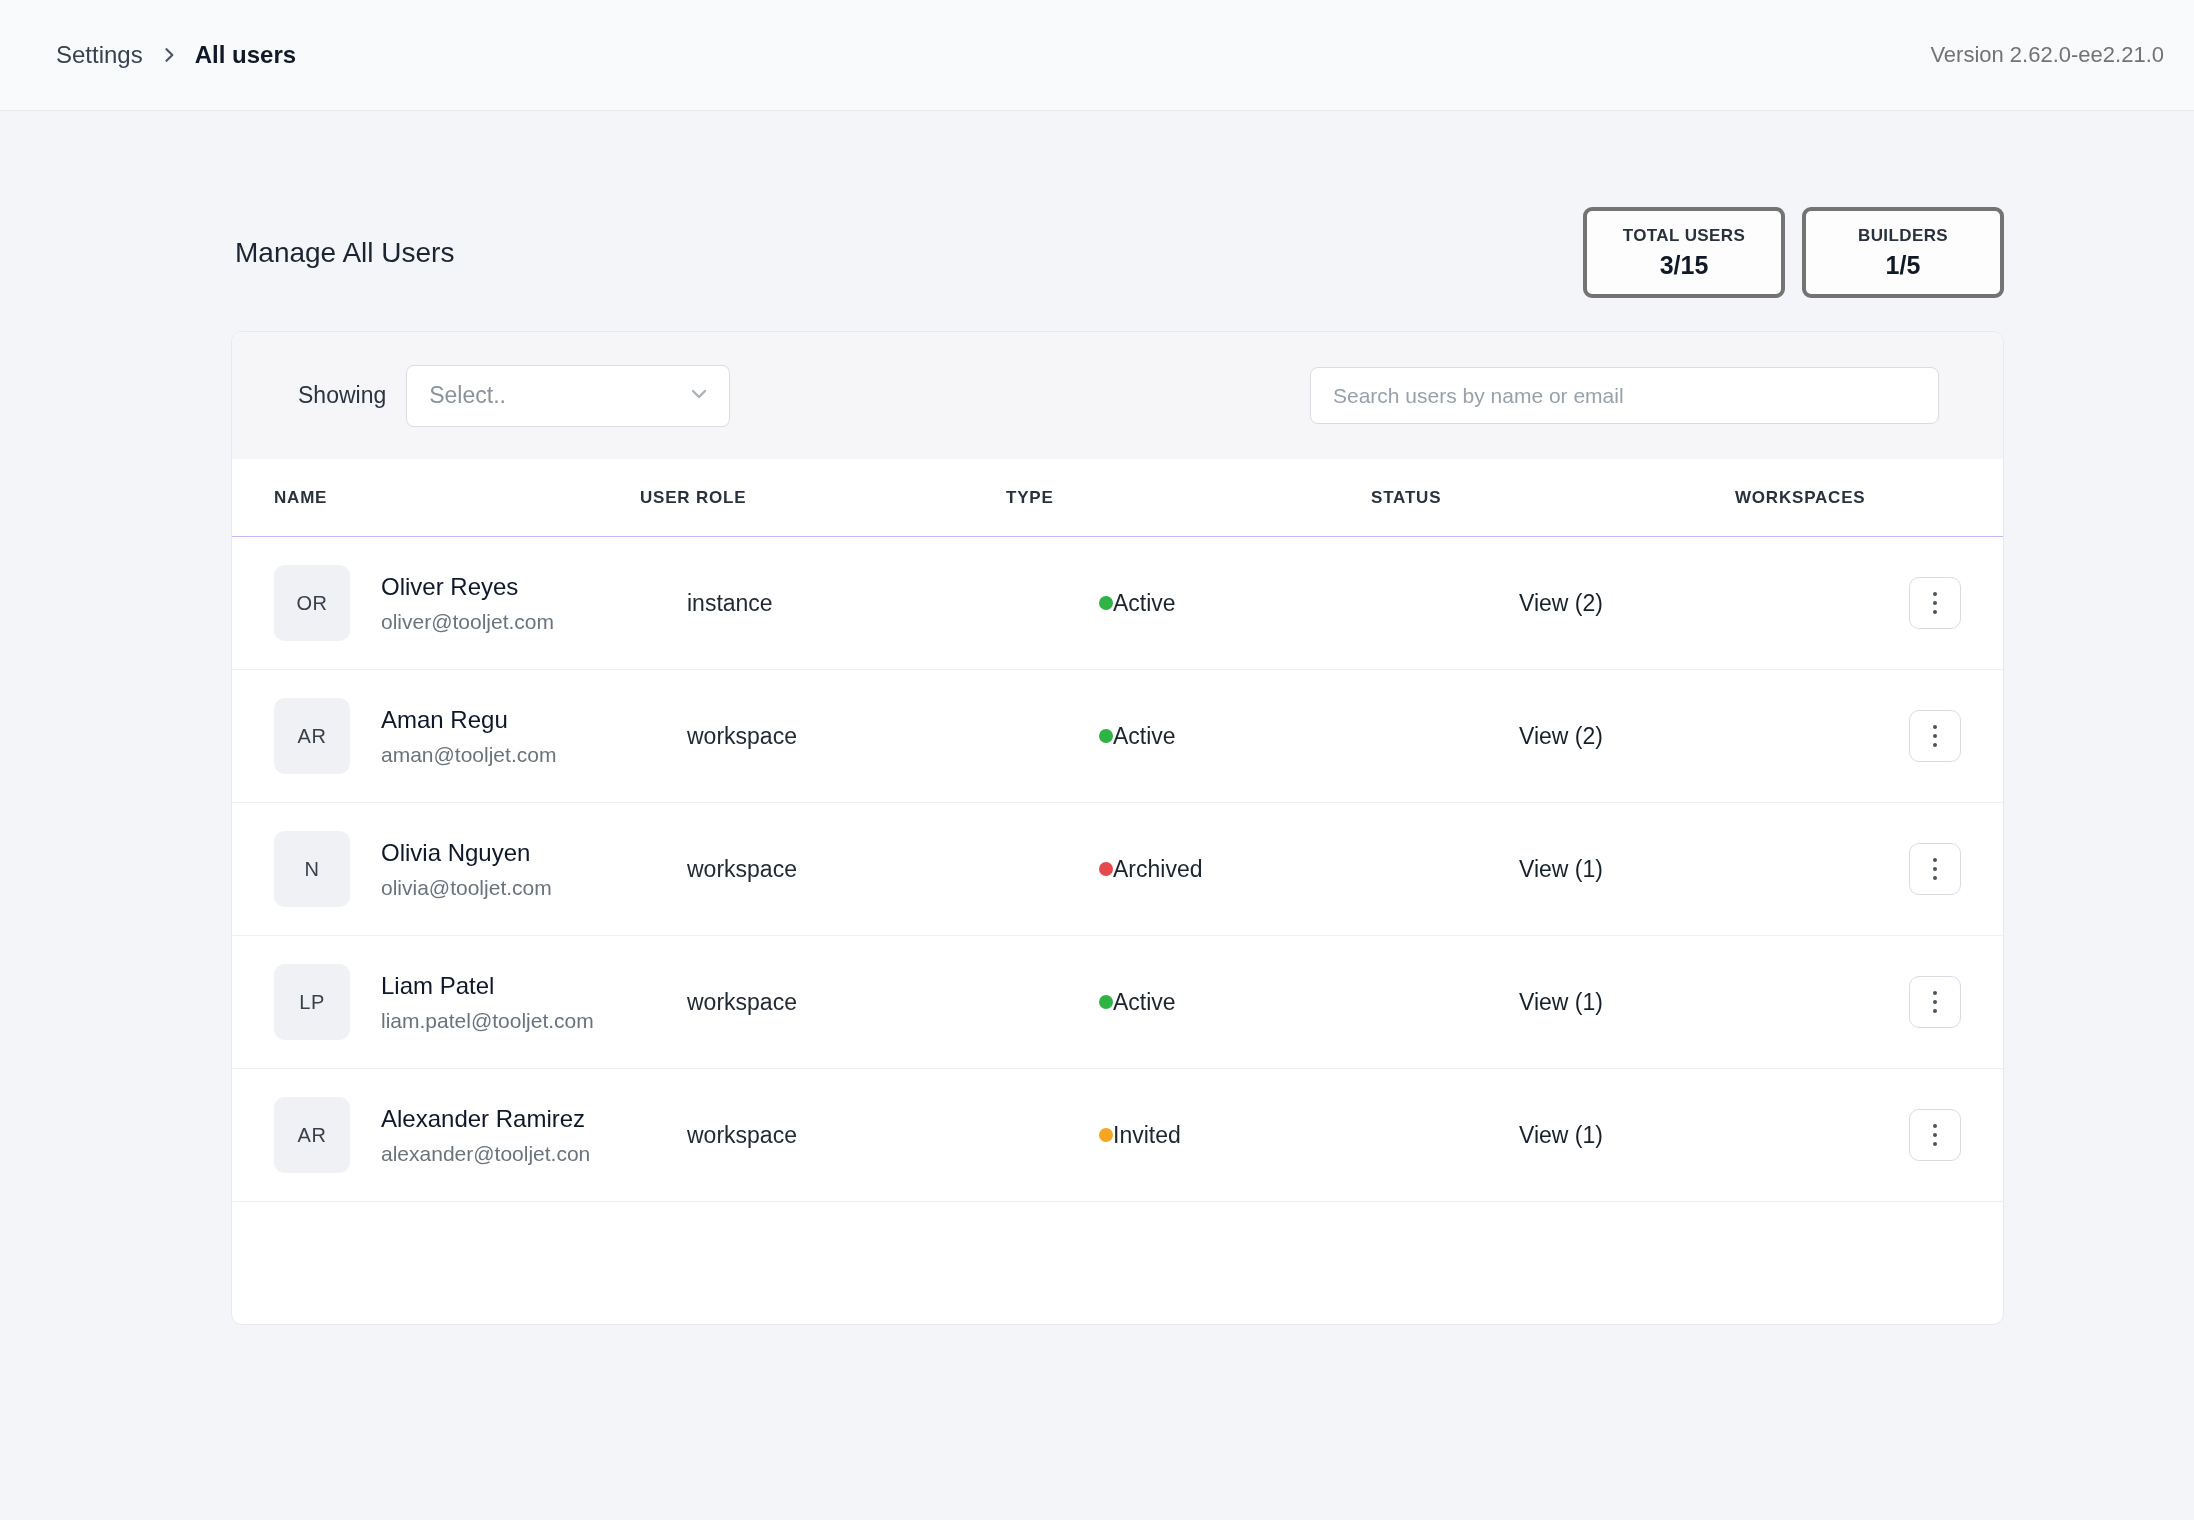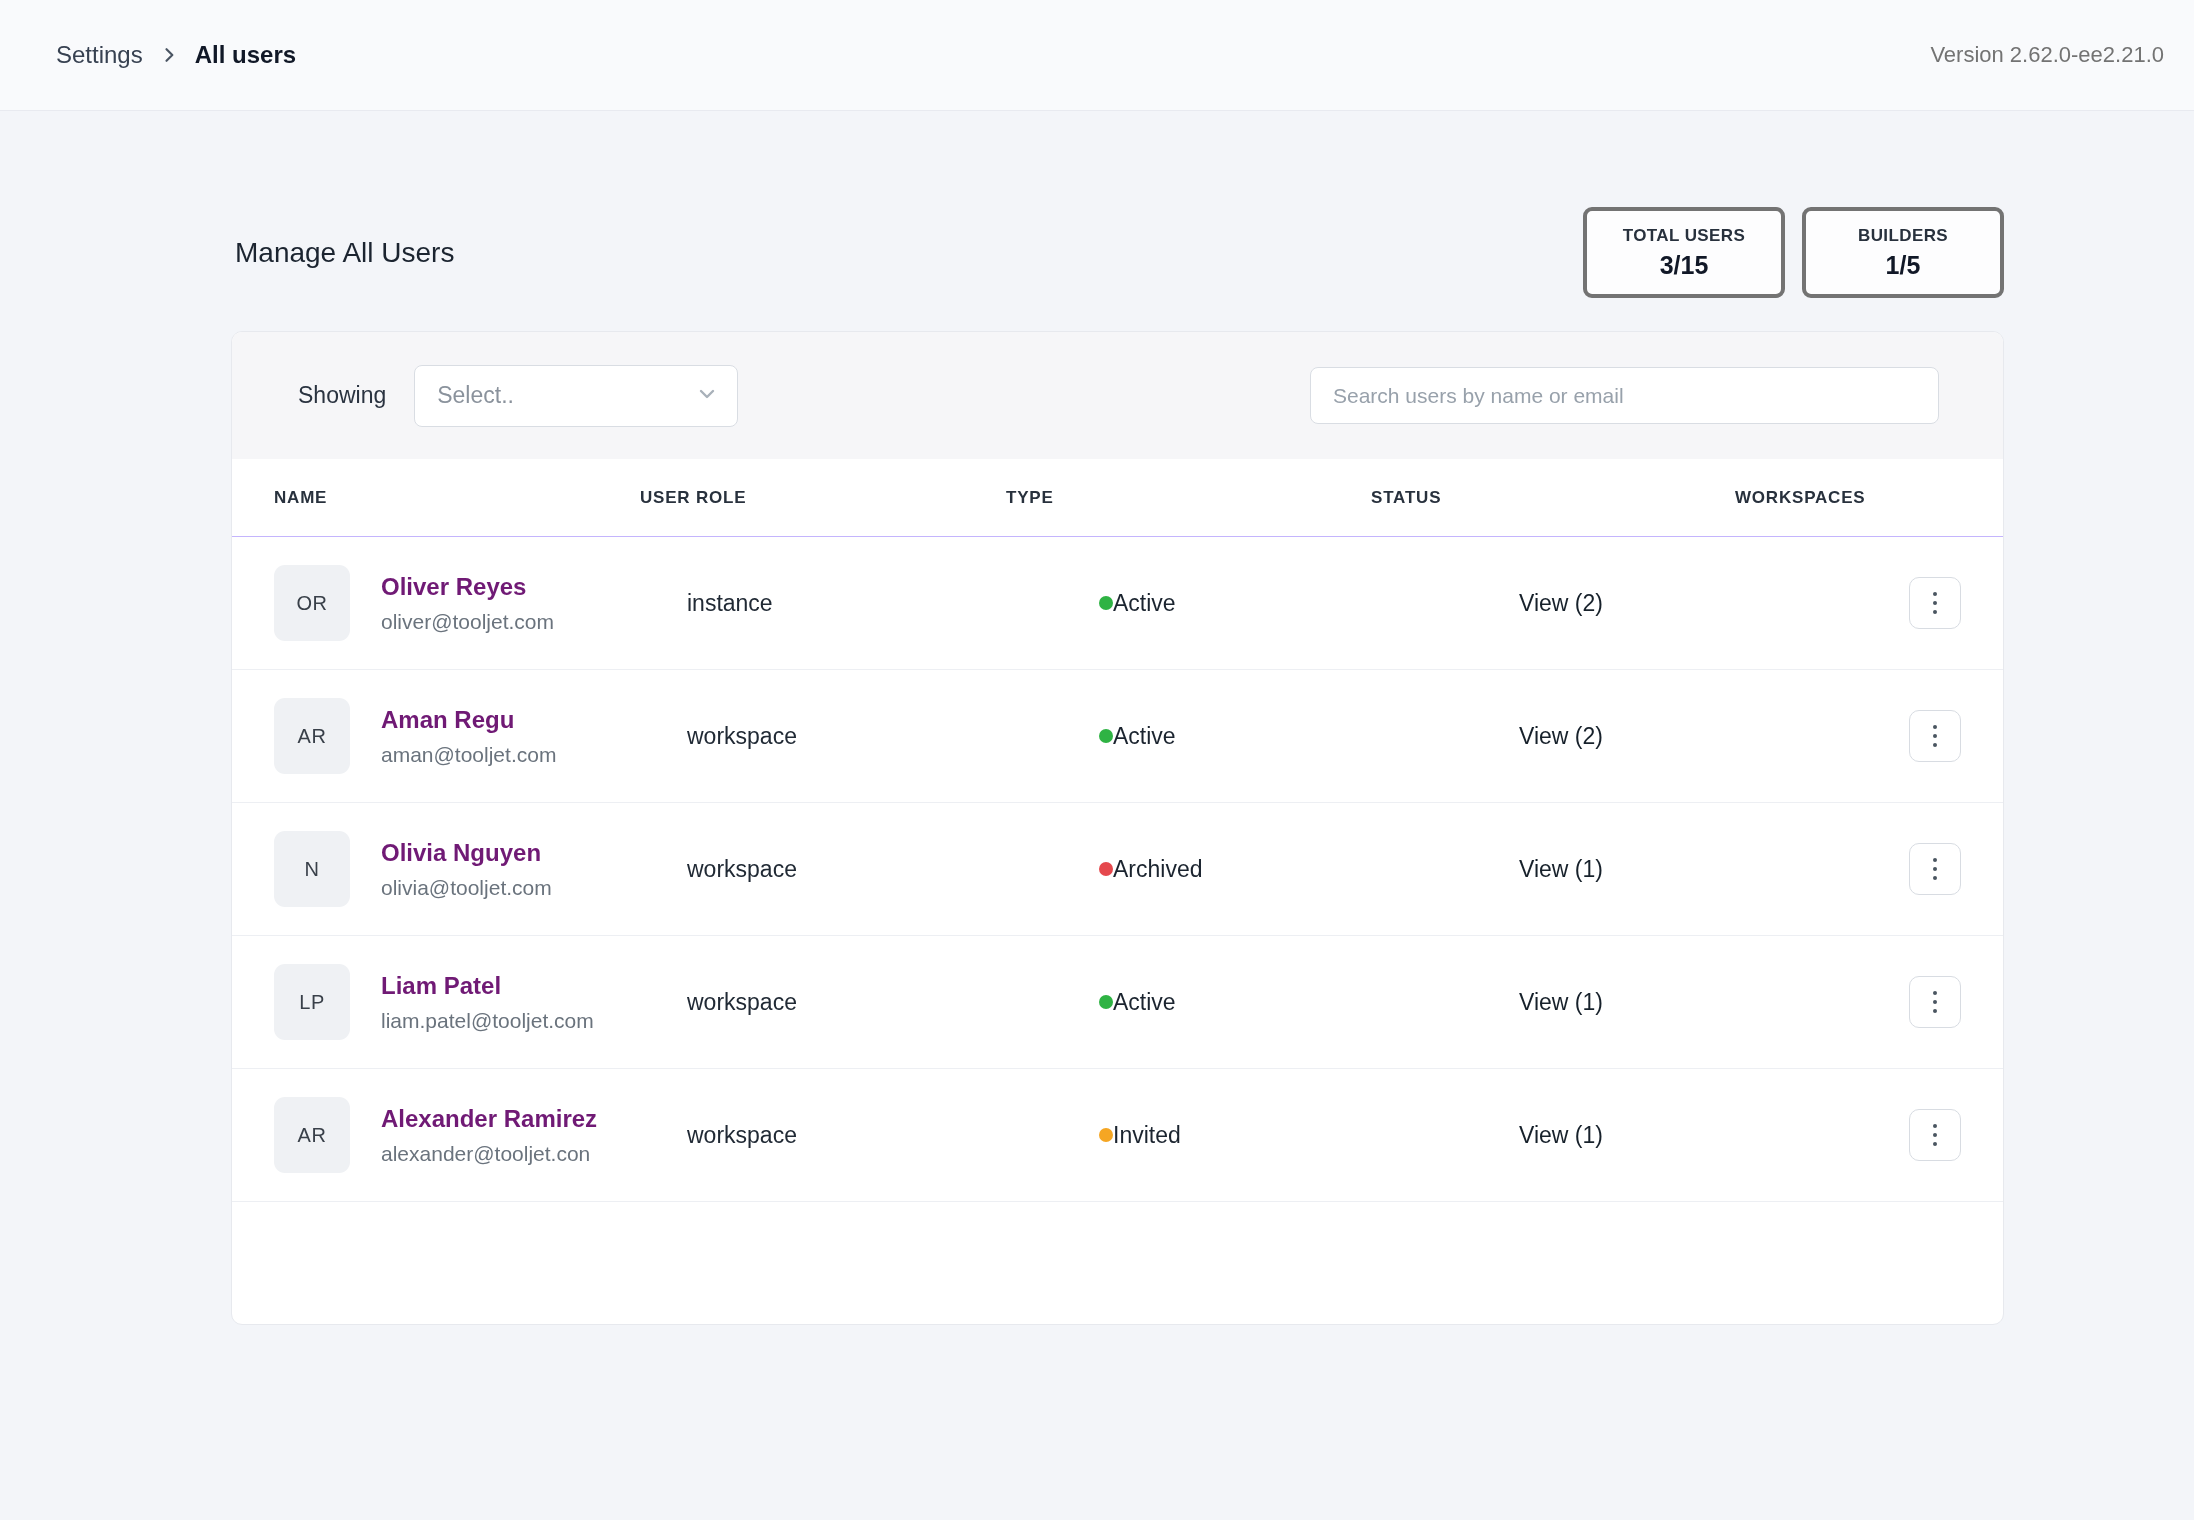--- a/index.html
+++ b/index.html
@@ -54,21 +54,21 @@
     overflow: hidden;
   }
   .filter-row {
     height: 127px;
     background: #f6f6f8;
     display: flex; align-items: center;
     padding: 0 64px 0 66px;
   }
   .showing-label { font-size: 23px; color: #2a3340; }
   .select-control {
-    margin-left: 28px;
+    margin-left: 20px;
     width: 324px; height: 62px;
     background: #fff;
     border: 1px solid #d9dde3;
     border-radius: 8px;
     display: flex; align-items: center; justify-content: space-between;
     padding: 0 18px 0 22px;
     cursor: pointer;
   }
   .select-value { font-size: 23px; color: #8a929c; }
   .search-input {
@@ -111,21 +111,21 @@
   }
   .cell-name { display: flex; align-items: center; gap: 31px; }
   .avatar {
     width: 76px; height: 76px; flex: 0 0 76px;
     background: #eff1f4;
     border-radius: 11px;
     display: flex; align-items: center; justify-content: center;
     font-size: 20px; font-weight: 500; letter-spacing: 0.5px; color: #394049;
   }
   .name-block { display: flex; flex-direction: column; gap: 9px; }
-  .user-name { font-size: 24px; color: #701a75; font-weight: 700; }
+  .user-name { font-size: 24px; color: #0f172a; font-weight: 400; }
   .user-email { font-size: 21px; color: #6a737d; }
   .cell-role, .cell-type { font-size: 23px; color: #212a35; }
   .cell-status { display: flex; align-items: center; font-size: 23px; color: #1b242f; }
   .status-dot { width: 14px; height: 14px; border-radius: 50%; flex: 0 0 14px; }
   .cell-workspaces { font-size: 23px; color: #17212b; cursor: pointer; }
   .cell-actions { justify-self: end; }
   .kebab-btn {
     width: 52px; height: 52px;
     background: #fff;
     border: 1px solid #d8dce2;

